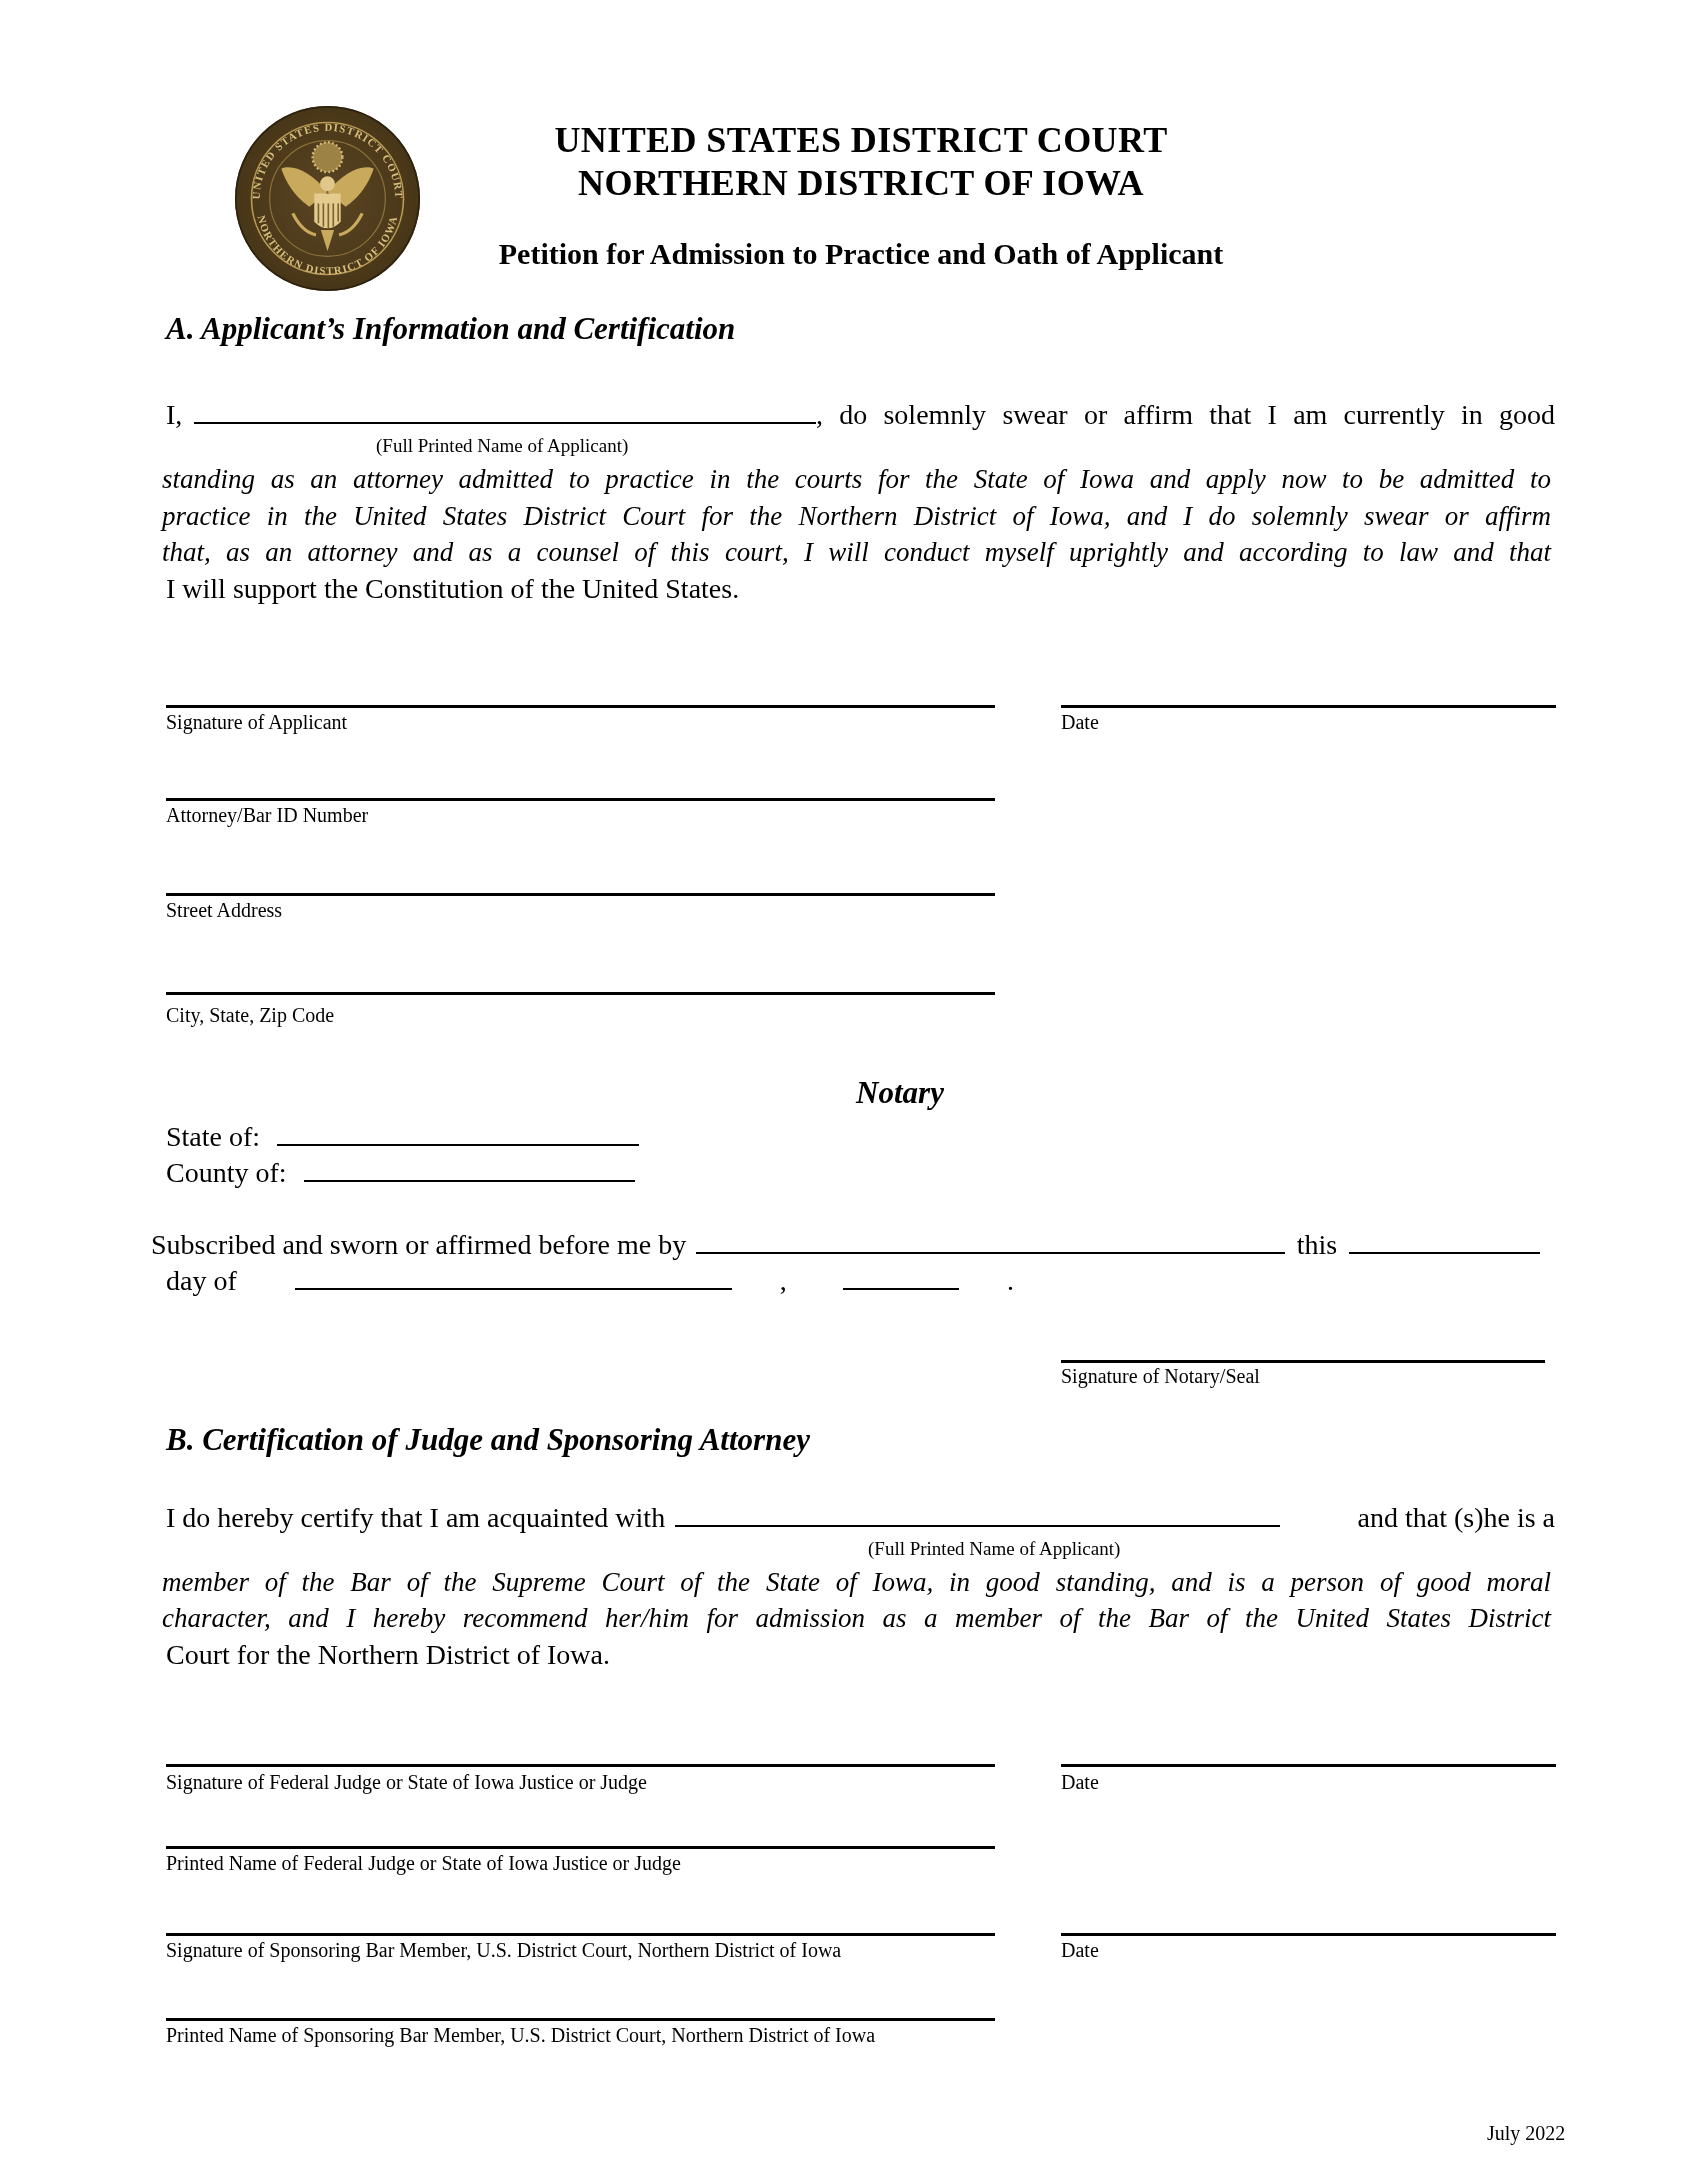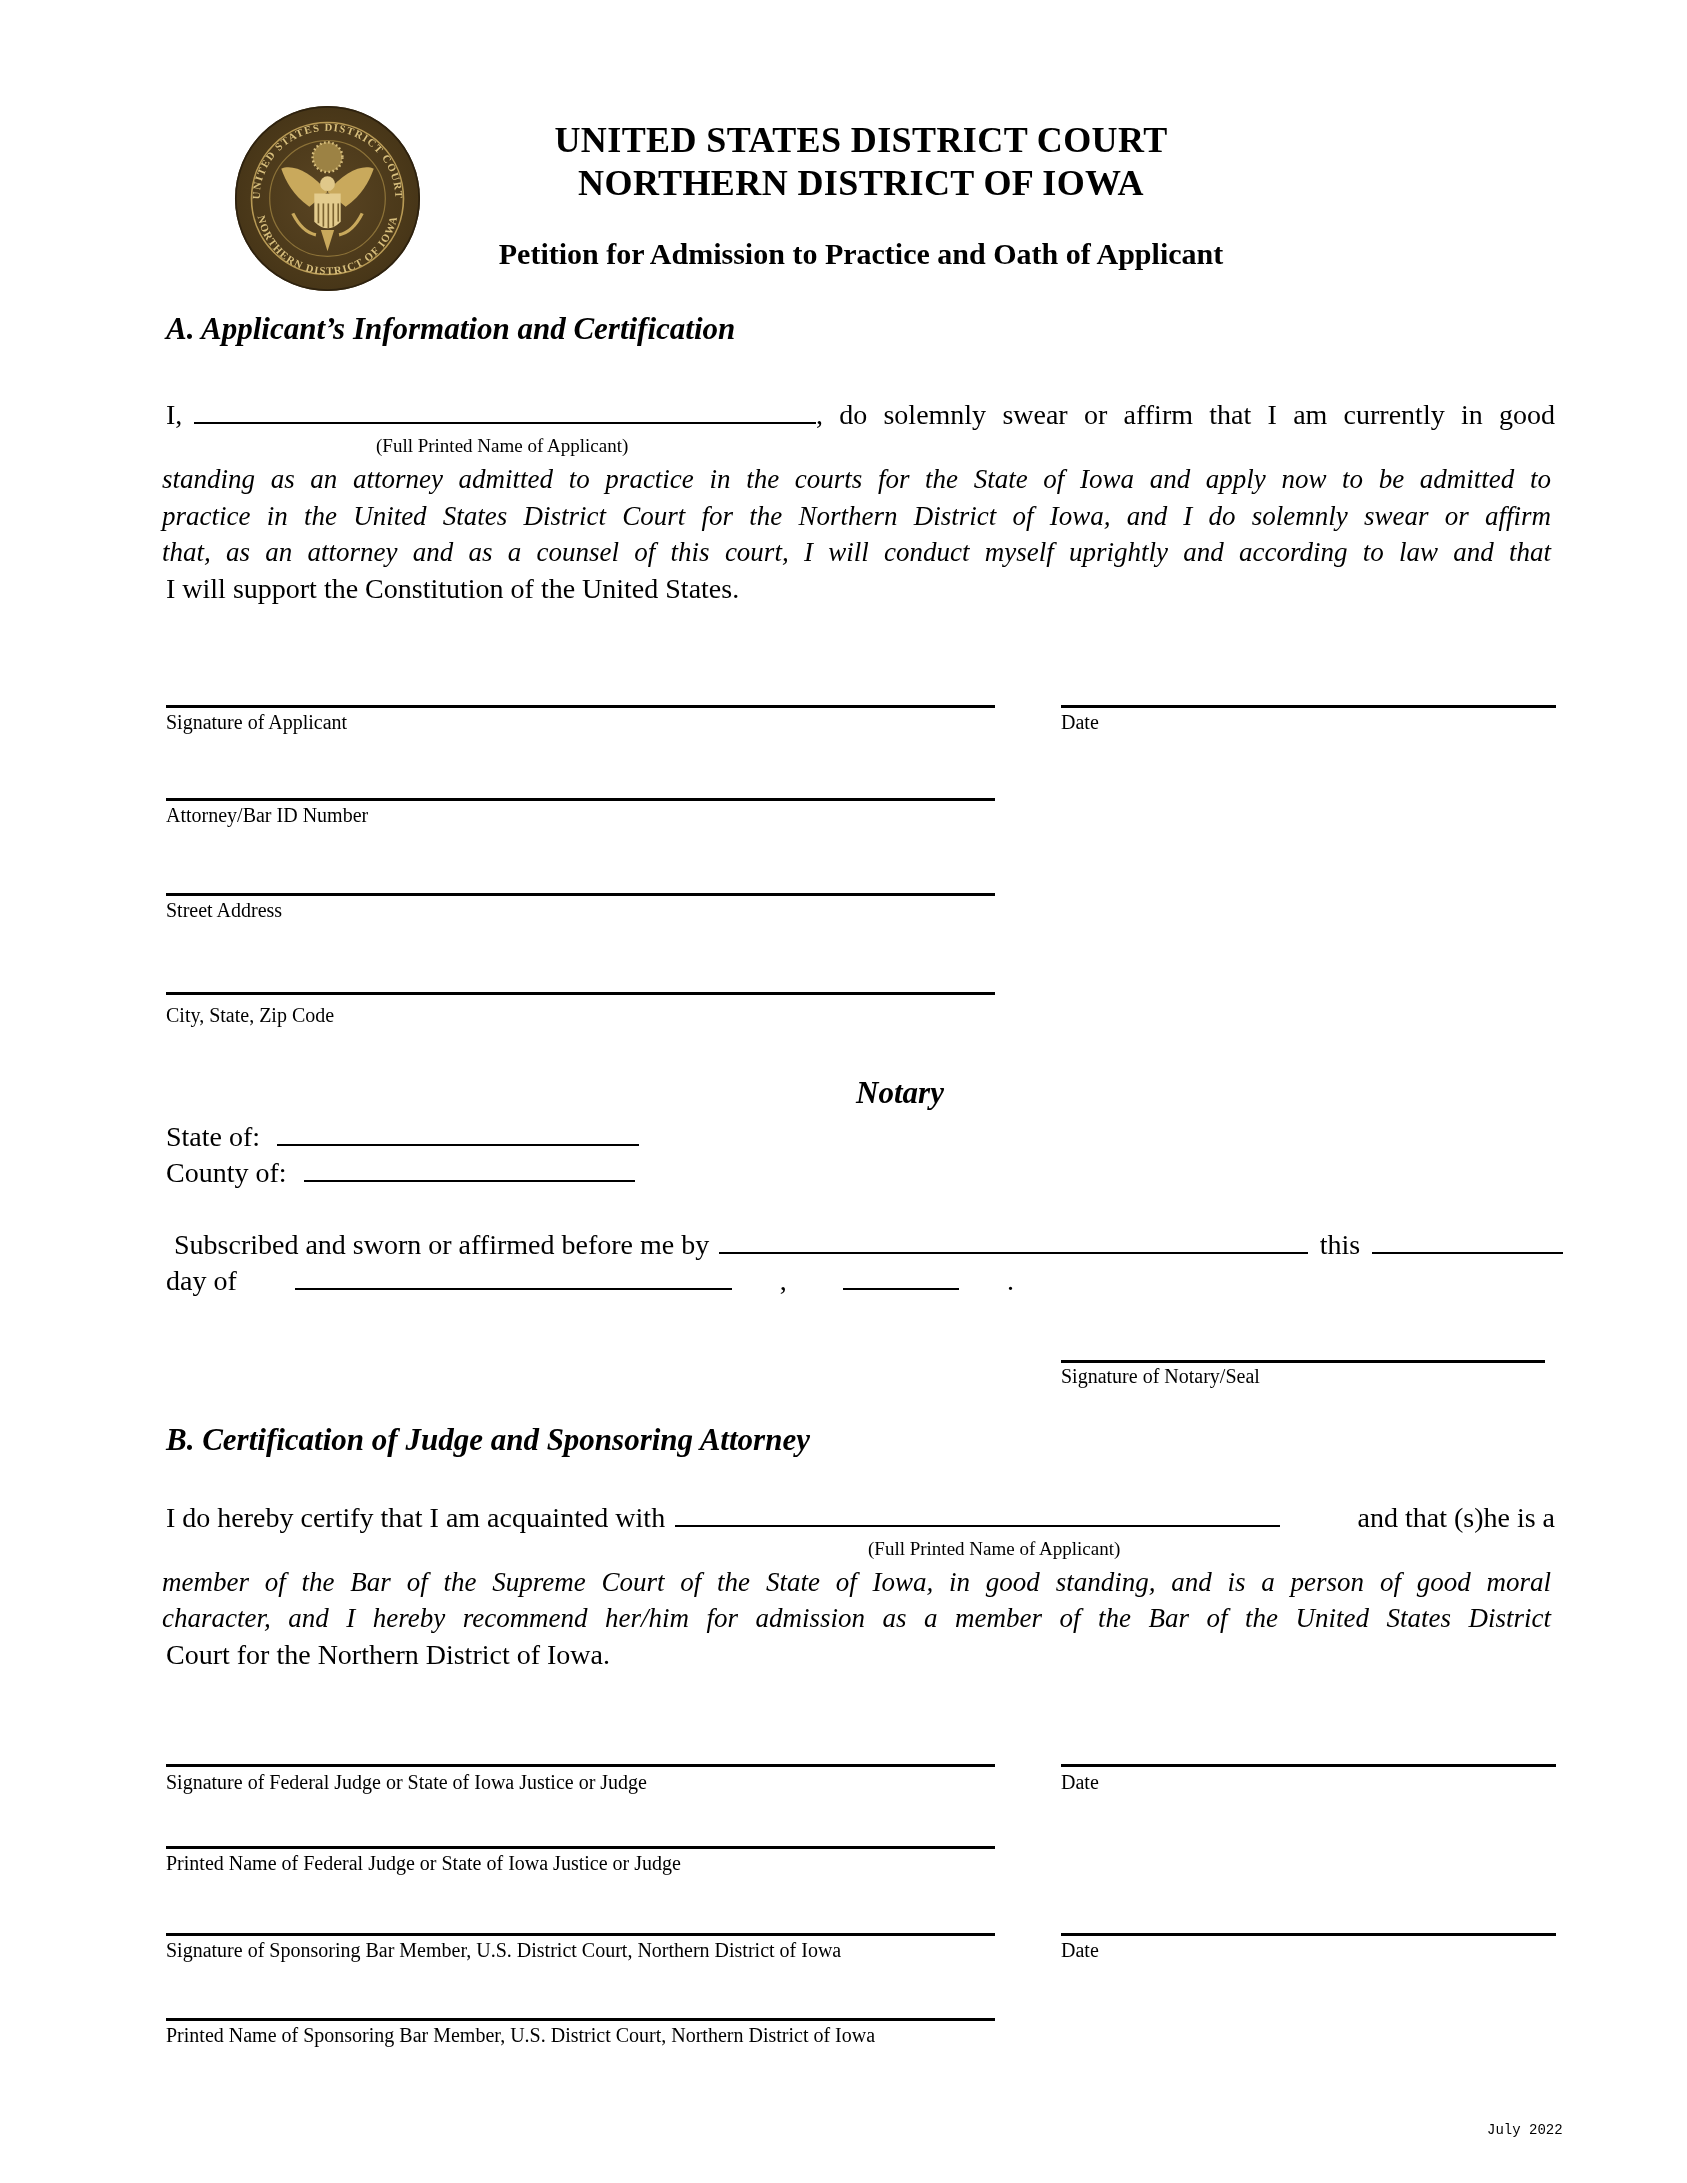--- a/index.html
+++ b/index.html
@@ -13,21 +13,21 @@
     .title { left: 0; width: 1662px; text-align: center; font-weight: bold; font-size: 36px; letter-spacing: 0.4px; }
     .subtitle { left: 0; width: 1662px; text-align: center; font-weight: bold; font-size: 30px; }
     .section-heading { left: 136px; font-weight: bold; font-style: italic; font-size: 31px; }
     .body-text { left: 132px; width: 1389px; font-size: 27px; line-height: 36px; text-align: justify; text-align-last: justify; white-space: nowrap; font-style: italic; }
     .line-text { font-size: 28px; white-space: nowrap; }
     .blank { display: inline-block; border-bottom: 2.5px solid #000; vertical-align: baseline; height: 23px; }
     .caption { font-size: 19px; white-space: nowrap; }
     .sig-line { height: 3.3px; background: #000; }
     .sig-label { font-size: 20px; white-space: nowrap; }
     .notary-title { left: 0; width: 1662px; text-align: center; font-weight: bold; font-style: italic; font-size: 31px; padding-left: 39px; }
-    .footer { font-family: Liberation Mono, monospace; font-size: 14px; }
+    .footer { font-family: Liberation Serif, serif; font-size: 20px; }
   </style>
 </head>
 <body>
 
 <div class="abs seal">
   <svg viewBox="0 0 224 224">
     <defs>
       <path id="topArc" d="M 30 112 A 82 82 0 0 1 194 112"></path>
       <path id="botArc" d="M 26 118 A 86 86 0 0 0 198 118"></path>
     </defs>
@@ -99,21 +99,21 @@
 
 <div class="abs line-text" style="left:136px; top:1121px;">
   <span>State of:</span>
   <span class="blank" style="width:362px; margin-left:10px;"></span>
 </div>
 <div class="abs line-text" style="left:136px; top:1157px;">
   <span>County of:</span>
   <span class="blank" style="width:331px; margin-left:10px;"></span>
 </div>
 
-<div class="abs line-text" style="left:144px; top:1229px; width:1389px; display:flex; align-items:baseline;">
+<div class="abs line-text" style="left:121px; top:1229px; width:1389px; display:flex; align-items:baseline;">
   <span>Subscribed and sworn or affirmed before me by</span>
   <span class="blank" style="width:589px; margin-left:10px;"></span>
   <span style="margin-left:11.6px;">this</span>
   <span class="blank" style="flex:1; margin-left:11.6px;"></span>
 </div>
 <div class="abs line-text" style="left:136px; top:1265px; display:flex; align-items:baseline;gap:48px;">
   <span>day of</span>
   <span class="blank" style="width:437px; margin-left:10px;"></span>
   <span>,</span>
   <span class="blank" style="width:116px; margin-left:8.3px;"></span>

